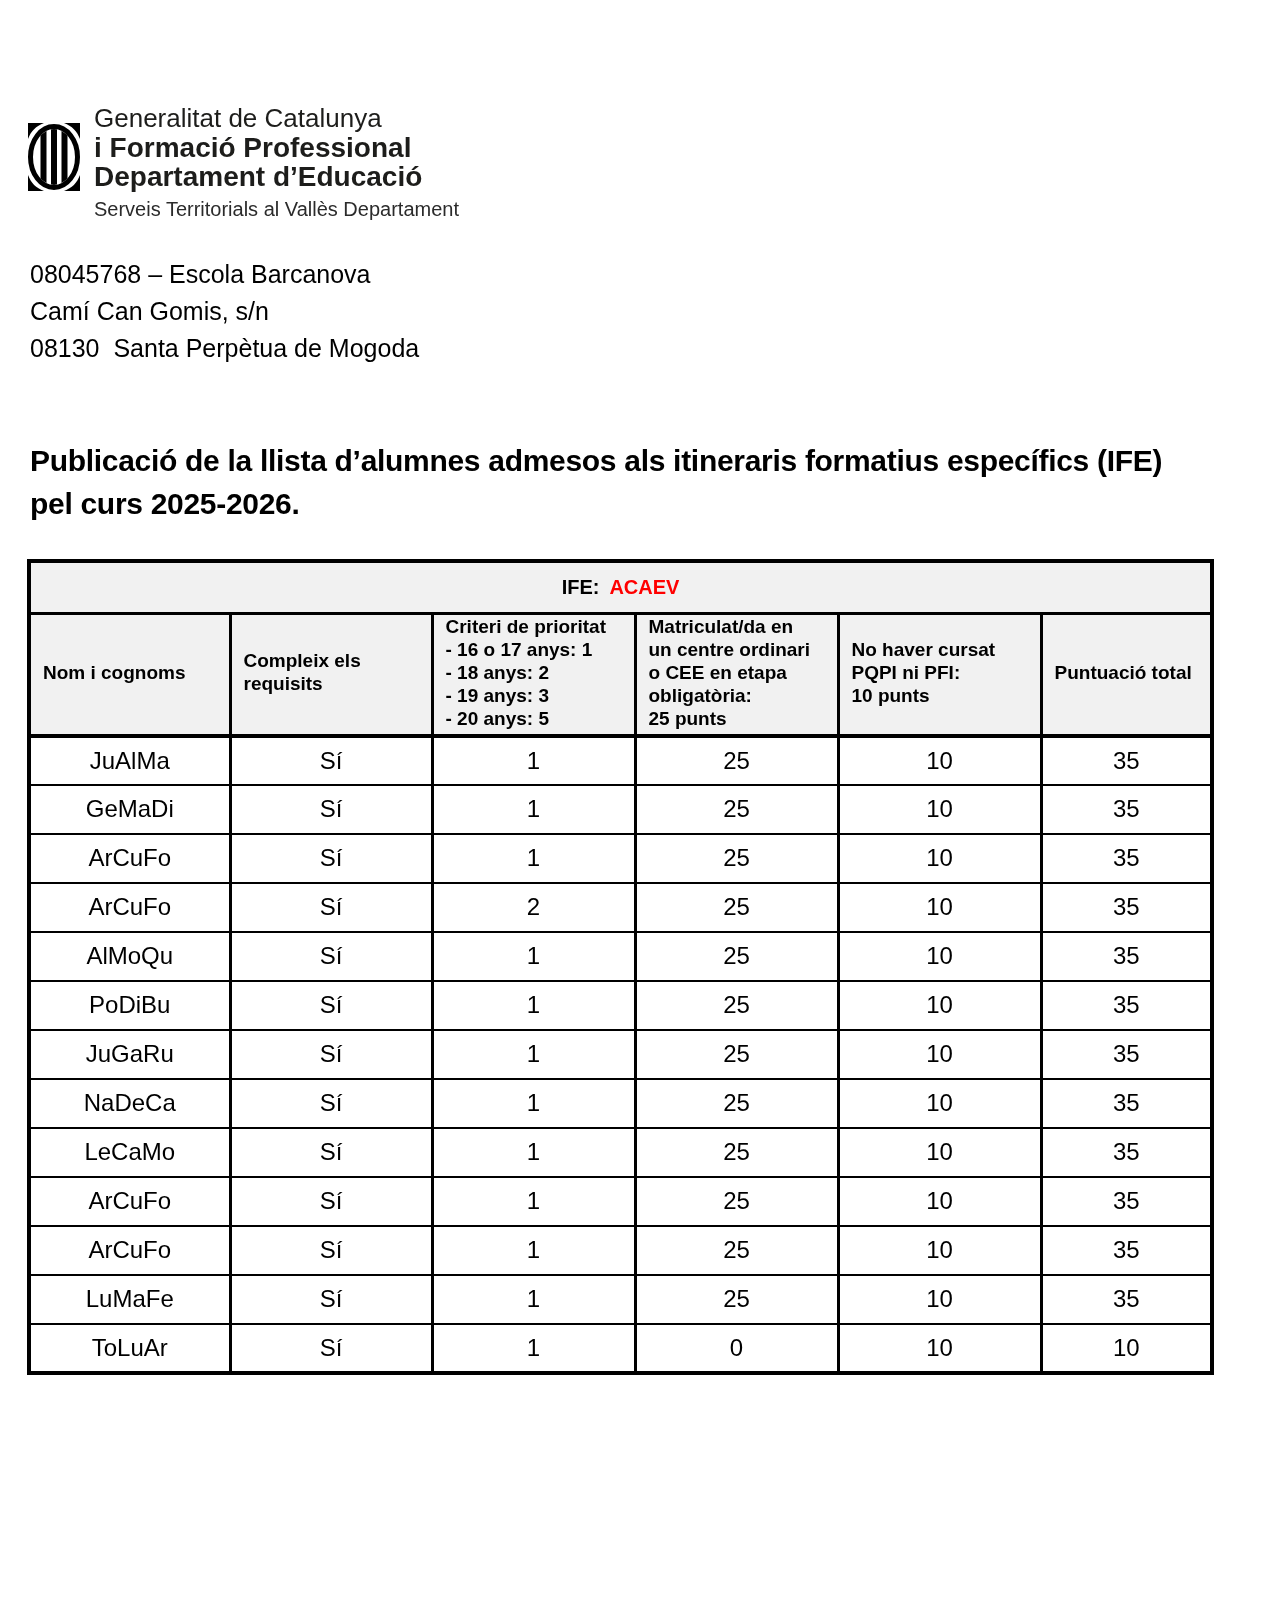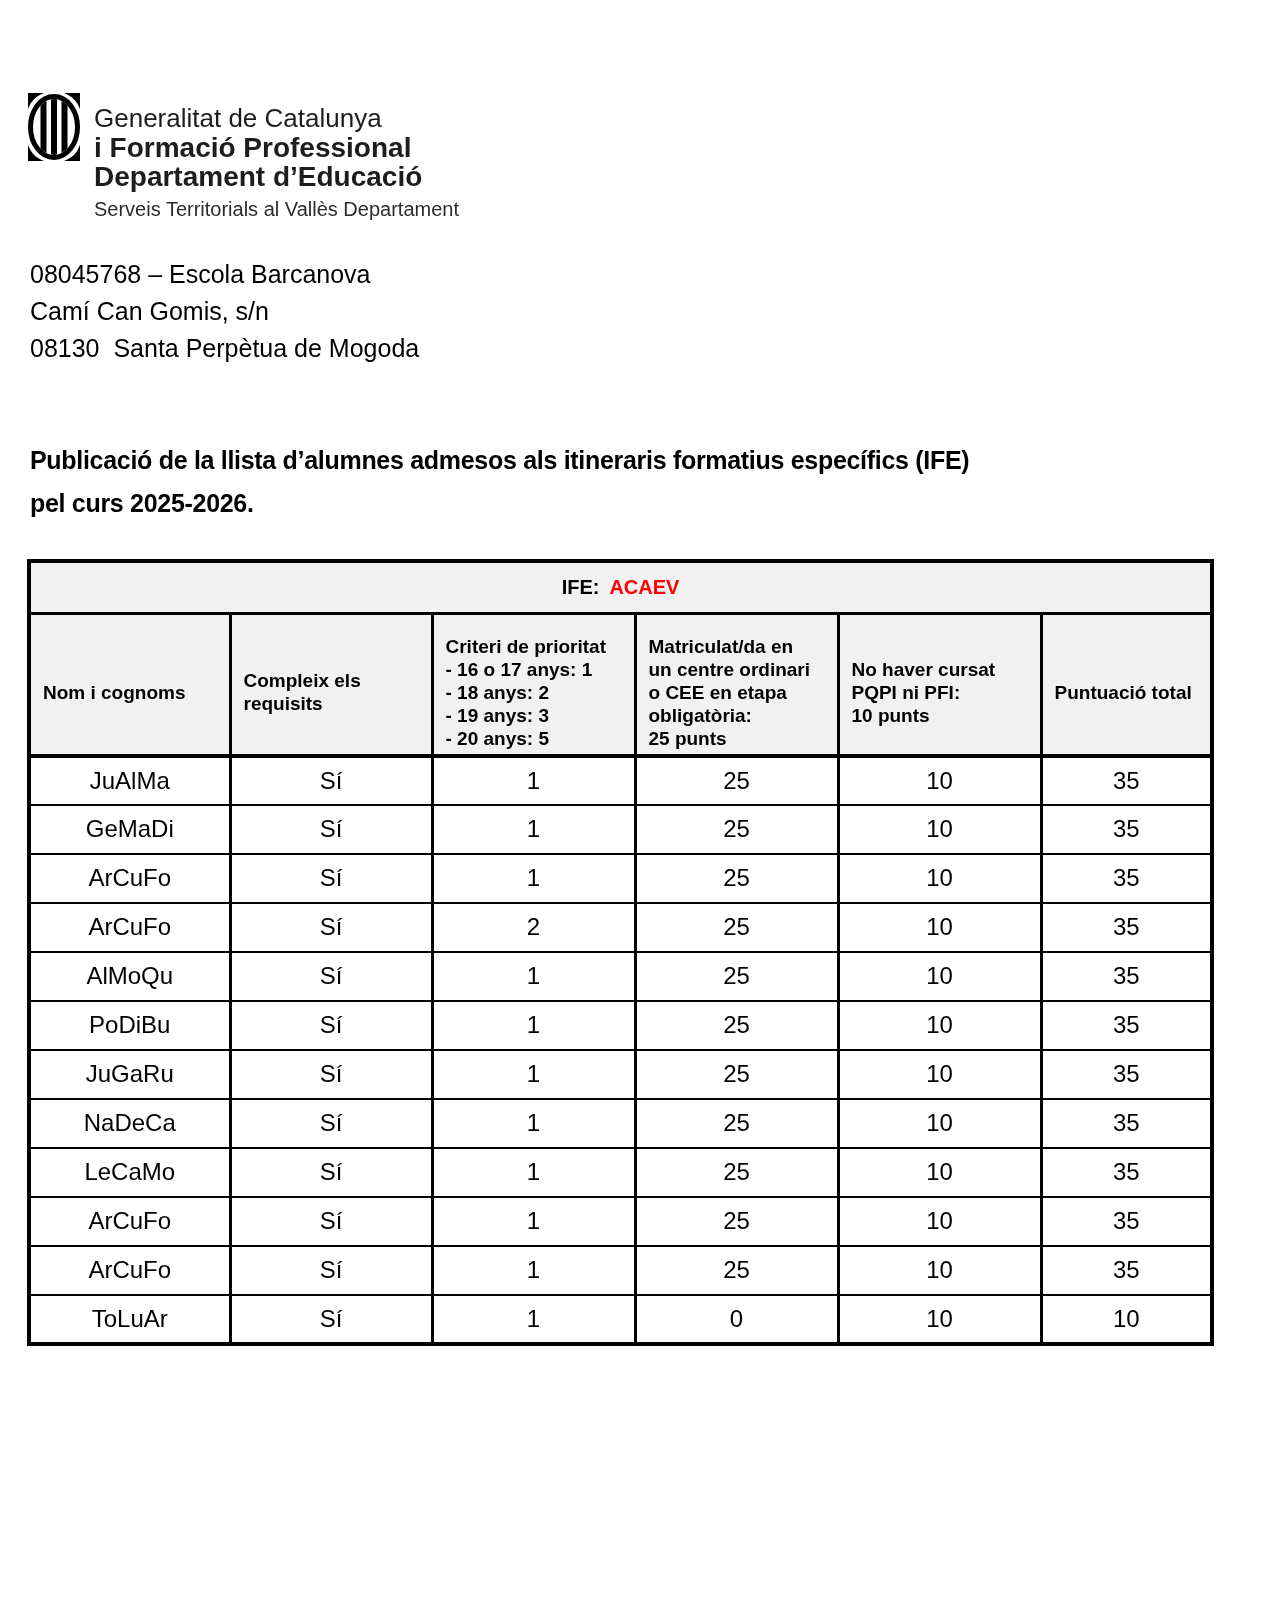--- a/index.html
+++ b/index.html
@@ -10,50 +10,50 @@
   *{box-sizing:border-box;}
   html,body{margin:0;padding:0;}
   body{
     width:1280px;height:1604px;background:#ffffff;color:#000;
     font-family:"Liberation Sans","DejaVu Sans",sans-serif;
     -webkit-font-smoothing:antialiased;
   }
   .page{position:relative;width:1280px;height:1604px;overflow:hidden;background:#fff;}
 
   
-  .letterhead{position:absolute;top:90px;left:27px;display:flex;gap:13px;}
+  .letterhead{position:absolute;top:90px;left:27px;display:flex;gap:13px;align-items:center;}
   .logo{width:54px;height:70px;margin-top:2px;flex:0 0 auto;}
   .org{padding-top:14px;color:#1d1d1b;}
   .org1{font-size:26px;line-height:29px;font-weight:400;}
   .org2{font-size:28px;line-height:29px;font-weight:700;}
   .org4{font-size:20px;line-height:24px;font-weight:400;margin-top:6px;color:#2b2b2b;}
 
   
   .recipient{position:absolute;top:256px;left:30px;font-size:25px;line-height:37px;}
   .recipient div{white-space:pre-wrap;}
 
   
-  .title{position:absolute;top:439px;left:30px;margin:0;font-size:25px;line-height:43px;
+  .title{position:absolute;top:439px;left:30px;margin:0;font-size:30px;line-height:43px;
          font-weight:700;letter-spacing:-0.3px;color:#000;}
   .title span{display:block;}
 
   
   table.list{
     position:absolute;top:559px;left:27px;width:1183px;
     border-collapse:collapse;table-layout:fixed;
     border:4px solid var(--border-black);
   }
   .ife-row td{
     background:var(--header-fill);height:52px;text-align:center;vertical-align:middle;
     font-weight:700;font-size:20px;border-bottom:3px solid var(--border-black);
   }
   .ife-val{color:var(--accent-red);margin-left:10px;}
   .head-row th{
     background:var(--header-fill);font-size:19px;line-height:23px;font-weight:700;
-    text-align:left;vertical-align:middle;padding:20px 8px 4px 12px;
+    text-align:left;vertical-align:middle;padding:0 8px 4px 12px;
     white-space:pre-line;border-left:3px solid var(--border-black);
     border-bottom:4px solid var(--border-black);
   }
   .head-row th:first-child{border-left:none;}
   .data-row td{
     height:49px;font-size:24px;text-align:center;vertical-align:middle;background:#fff;
     border-left:3px solid var(--border-black);border-top:2px solid var(--border-black);
     overflow:hidden;
   }
   .data-row td:first-child{border-left:none;}
@@ -214,20 +214,28 @@
       </tr>
       <tr class="data-row">
         <td>ArCuFo</td>
           <td>Sí</td>
           <td>1</td>
           <td>25</td>
           <td>10</td>
           <td>35</td>
       </tr>
       <tr class="data-row">
+        <td>LuMaFe</td>
+          <td>Sí</td>
+          <td>1</td>
+          <td>25</td>
+          <td>10</td>
+          <td>35</td>
+      </tr>
+      <tr class="data-row">
         <td>ToLuAr</td>
           <td>Sí</td>
           <td>1</td>
           <td>0</td>
           <td>10</td>
           <td>10</td>
       </tr>
     </tbody>
   </table>
 

